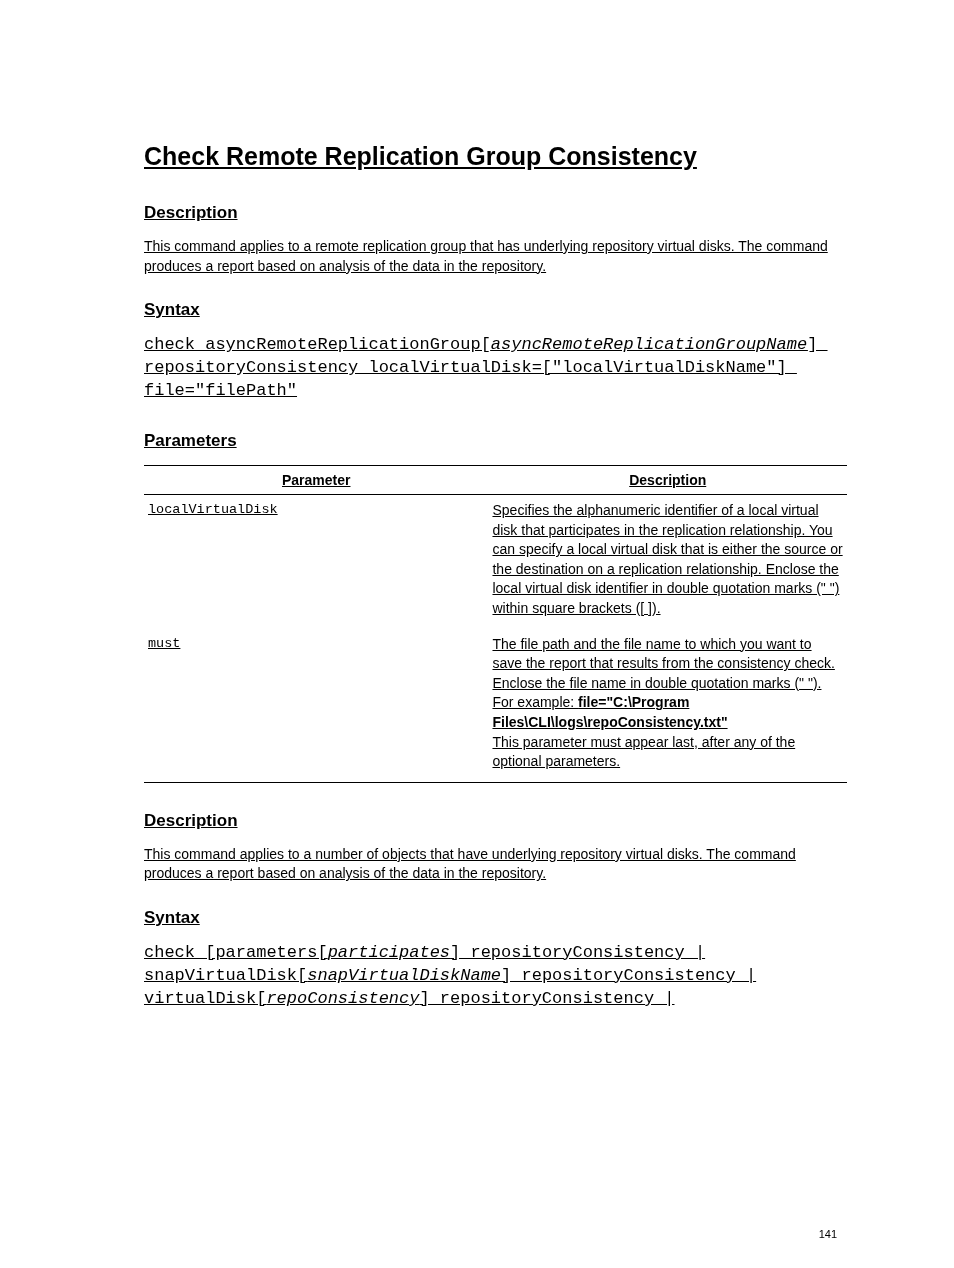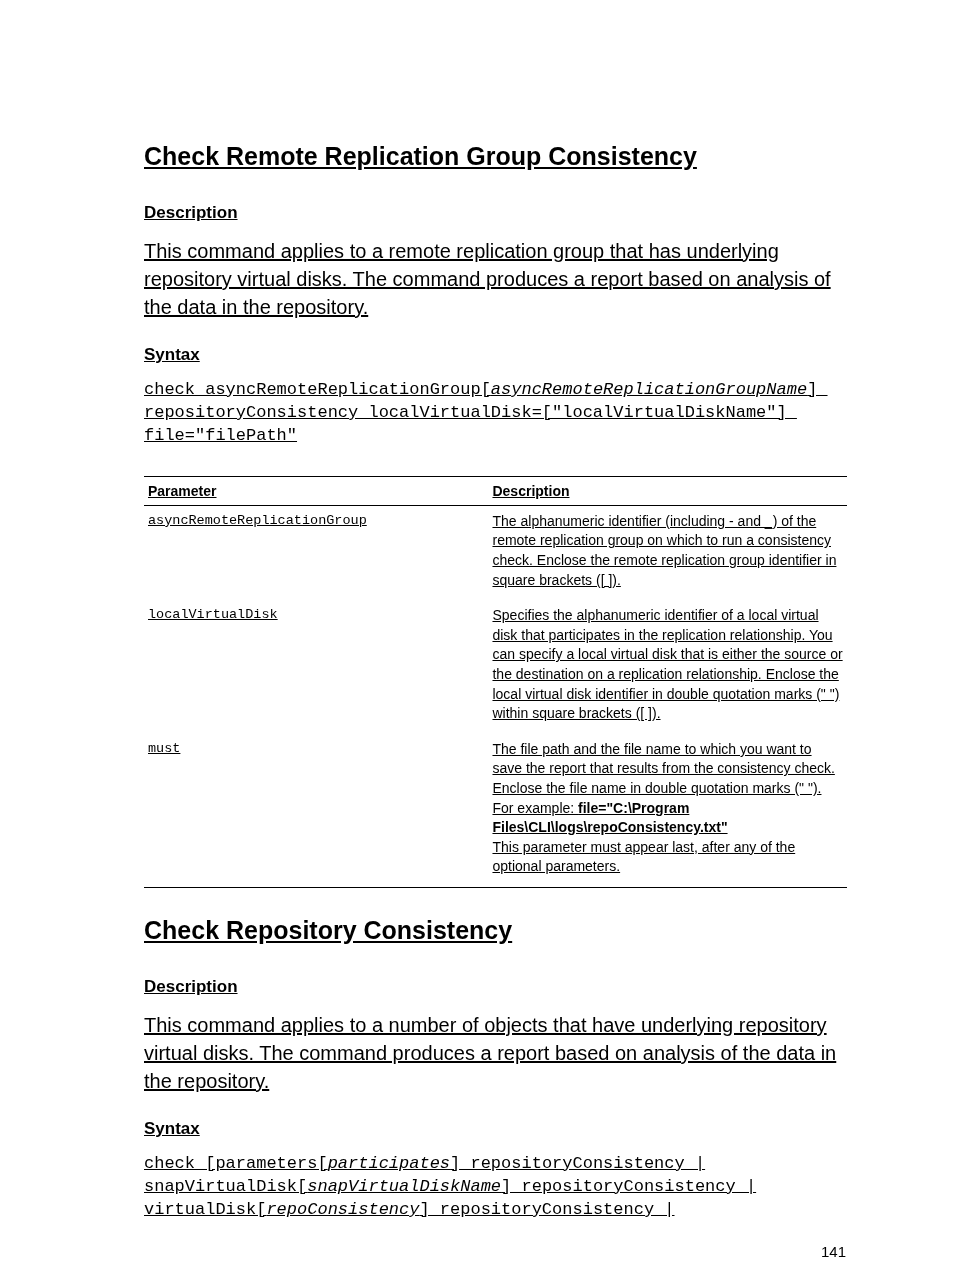--- a/index.html
+++ b/index.html
@@ -23,21 +23,21 @@
     font-weight: bold;
     margin: 0 0 32px 0;
     font-family: Arial, Helvetica, sans-serif;
   }
   h2 {
     font-size: 17px;
     font-weight: bold;
     margin: 0 0 14px 0;
   }
   p {
-    font-size: 20px;
+    font-size: 14px;
     line-height: 1.4;
     margin: 0 0 24px 0;
   }
   pre {
     font-family: "Courier New", Courier, monospace;
     font-size: 17px;
     line-height: 1.35;
     margin: 0 0 28px 0;
     white-space: pre-wrap;
   }
@@ -48,21 +48,21 @@
     width: 100%;
     border-collapse: collapse;
     margin-bottom: 28px;
     font-size: 14px;
   }
   thead tr {
     border-top: 1.5px solid #000;
     border-bottom: 1px solid #000;
   }
   th {
-    text-align: left;
+    text-align: center;
     font-weight: bold;
     padding: 6px 4px 6px 4px;
     vertical-align: top;
   }
   tbody tr:last-child {
     border-bottom: 1px solid #000;
   }
   td {
     padding: 6px 4px 10px 4px;
     vertical-align: top;
@@ -77,70 +77,66 @@
   }
   .col-desc {
     width: 51%;
   }
   .bold-inline {
     font-weight: bold;
   }
   .page-number {
     position: absolute;
     bottom: 40px;
-    right: 108px;
-    font-size: 15px;
+    right: 117px;
+    font-size: 11px;
   }
   .sec2 {
     margin-top: 10px;
   }
 </style>
 </head>
 <body>
 
 <div class="page">
   <h1>Check Remote Replication Group Consistency</h1>
 
   <h2>Description</h2>
   <p>This command applies to a remote replication group that has underlying repository virtual disks. The command produces a report based on analysis of the data in the repository.</p>
 
   <h2>Syntax</h2>
   <pre><span>check asyncRemoteReplicationGroup[</span><span class="italic">asyncRemoteReplicationGroupName</span><span>] </span>
 <span>repositoryConsistency localVirtualDisk=["localVirtualDiskName"] </span>
 <span>file="filePath"</span></pre>
 
+  <h2>Parameters</h2>
 
   <table>
     <thead>
       <tr>
         <th class="col-param">Parameter</th>
         <th class="col-desc">Description</th>
       </tr>
     </thead>
     <tbody>
-      <tr>
-        <td class="mono">asyncRemoteReplicationGroup</td>
-        <td>The alphanumeric identifier (including - and _) of the remote replication group on which to run a consistency check. Enclose the remote replication group identifier in square brackets ([ ]).</td>
-      </tr>
       <tr>
         <td class="mono">localVirtualDisk</td>
         <td>Specifies the alphanumeric identifier of a local virtual disk that participates in the replication relationship. You can specify a local virtual disk that is either the source or the destination on a replication relationship. Enclose the local virtual disk identifier in double quotation marks (" ") within square brackets ([ ]).</td>
       </tr>
       <tr>
         <td class="mono">must</td>
         <td>
           <span>The file path and the file name to which you want to save the report that results from the consistency check. Enclose the file name in double quotation marks (" "). For example: </span><span class="bold-inline">file="C:\Program Files\CLI\logs\repoConsistency.txt"</span><br>
           <span>This parameter must appear last, after any of the optional parameters.</span>
         </td>
       </tr>
     </tbody>
   </table>
 
   <div class="sec2">
-    <h1>Check Repository Consistency</h1>
 
     <h2>Description</h2>
     <p>This command applies to a number of objects that have underlying repository virtual disks. The command produces a report based on analysis of the data in the repository.</p>
 
     <h2>Syntax</h2>
     <pre><span>check [parameters[</span><span class="italic">participates</span><span>] repositoryConsistency |</span>
 <span>snapVirtualDisk[</span><span class="italic">snapVirtualDiskName</span><span>] repositoryConsistency |</span>
 <span>virtualDisk[</span><span class="italic">repoConsistency</span><span>] repositoryConsistency |</span></pre>
   </div>
 

